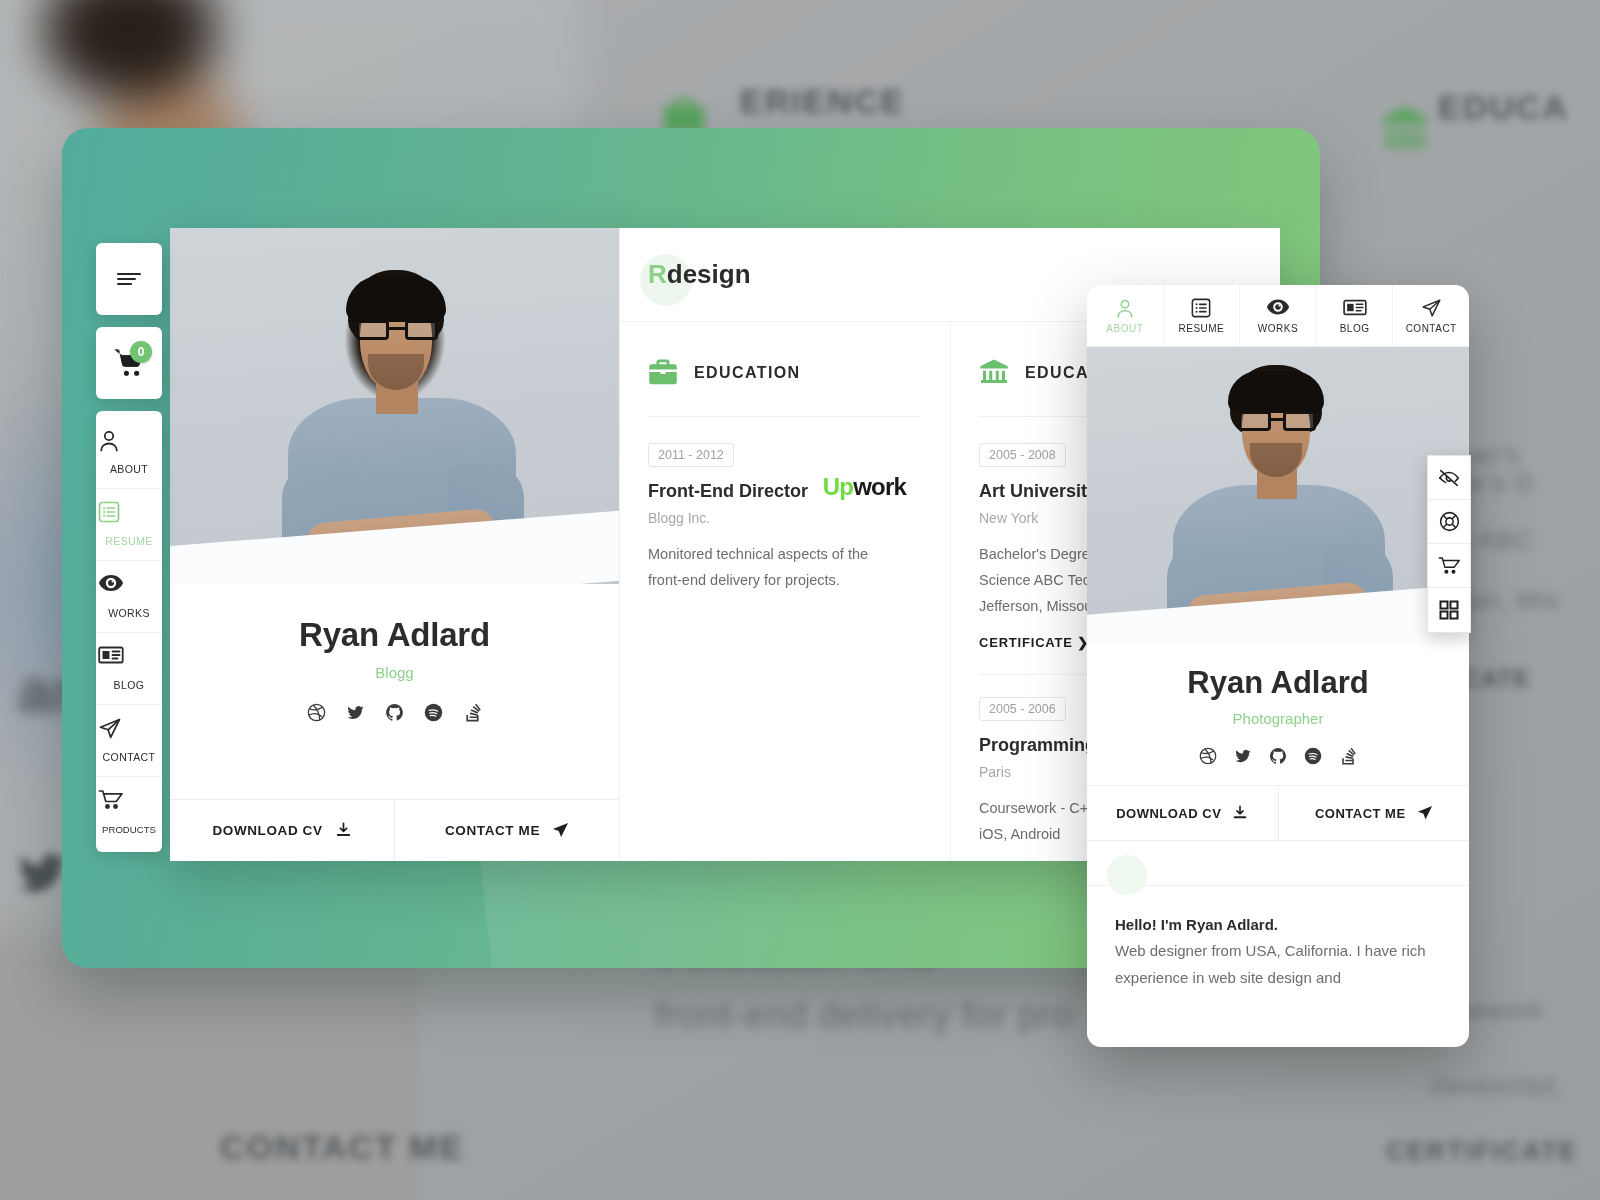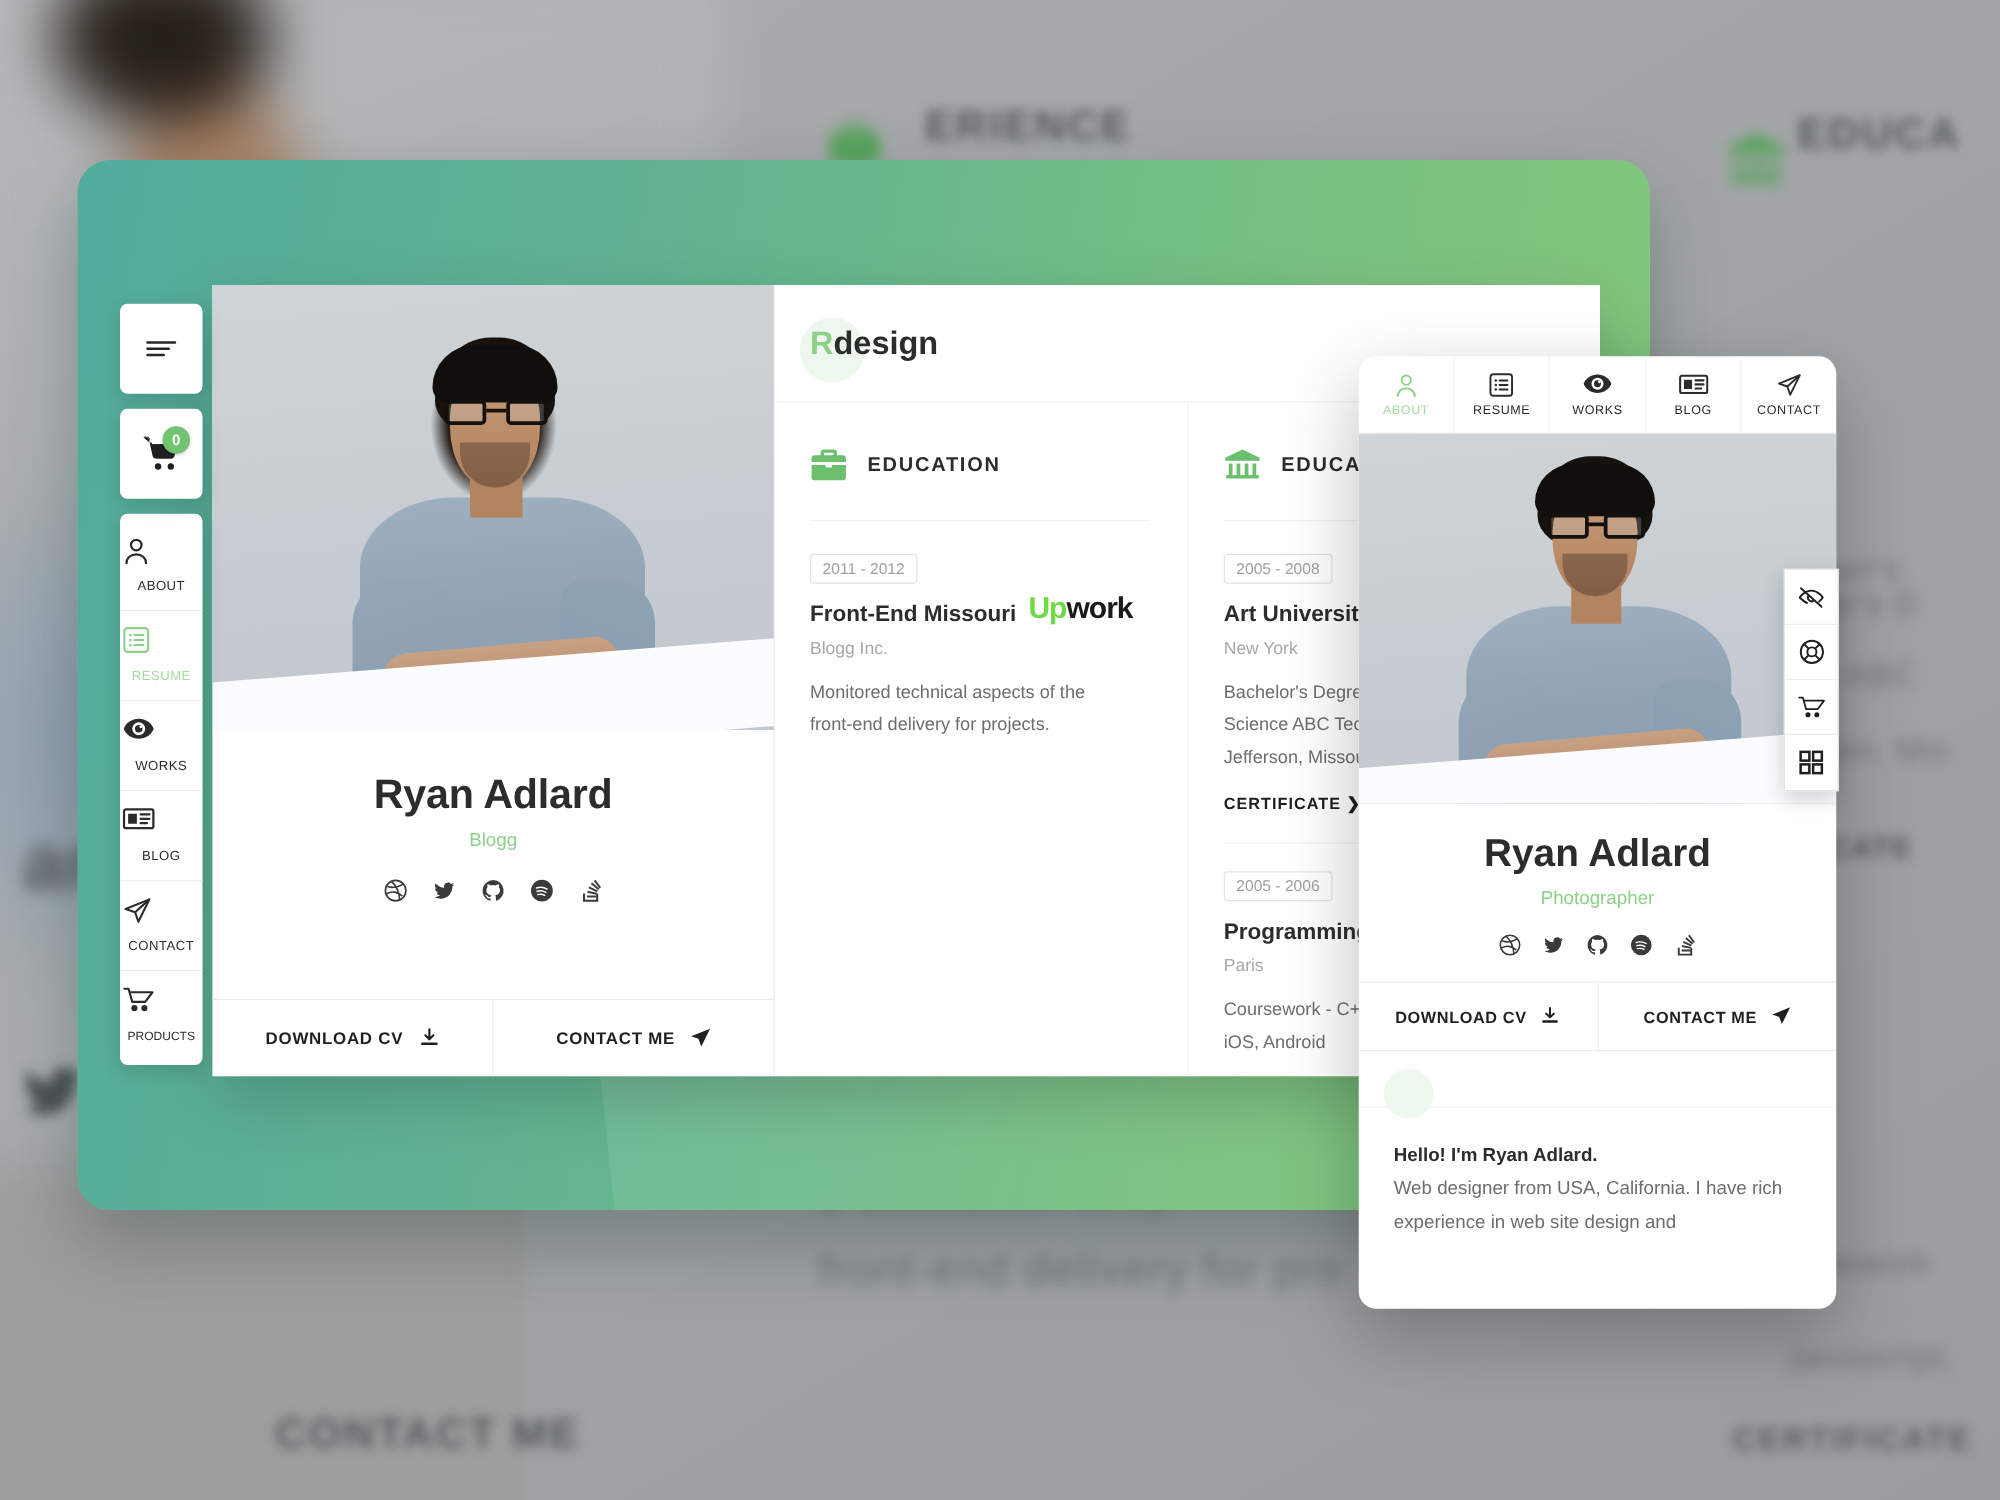--- a/index.html
+++ b/index.html
@@ -426,21 +426,21 @@
             </span>
             <span class="st">EDUCATION</span>
           </div>
 
 
           <div class="entry">
             <span class="edate gray">2011 - 2012</span>
             <div class="elogo">
               <span class="upw"><s>Up</s>work</span>
             </div>
-            <div class="etitle">Front-End Missouri</div>
+            <div class="etitle">Front-End Director</div>
             <div class="esub">Blogg Inc.</div>
             <div class="edesc">Monitored technical aspects of the front-end delivery for projects.</div>
           </div>
         </div>
 
         <div class="rcol">
           <div class="sec-head">
             <span class="si">
               <svg width="30" height="28" viewBox="0 0 24 22" fill="currentColor">
                   <path d="M12 1 1 6.4v1.8h22V6.4L12 1zM3.2 10v7.4H1.6v2.3h20.8v-2.3h-1.6V10h-2.4v7.4h-2.6V10h-2.4v7.4h-2.8V10H8.2v7.4H5.6V10H3.2z"></path>

